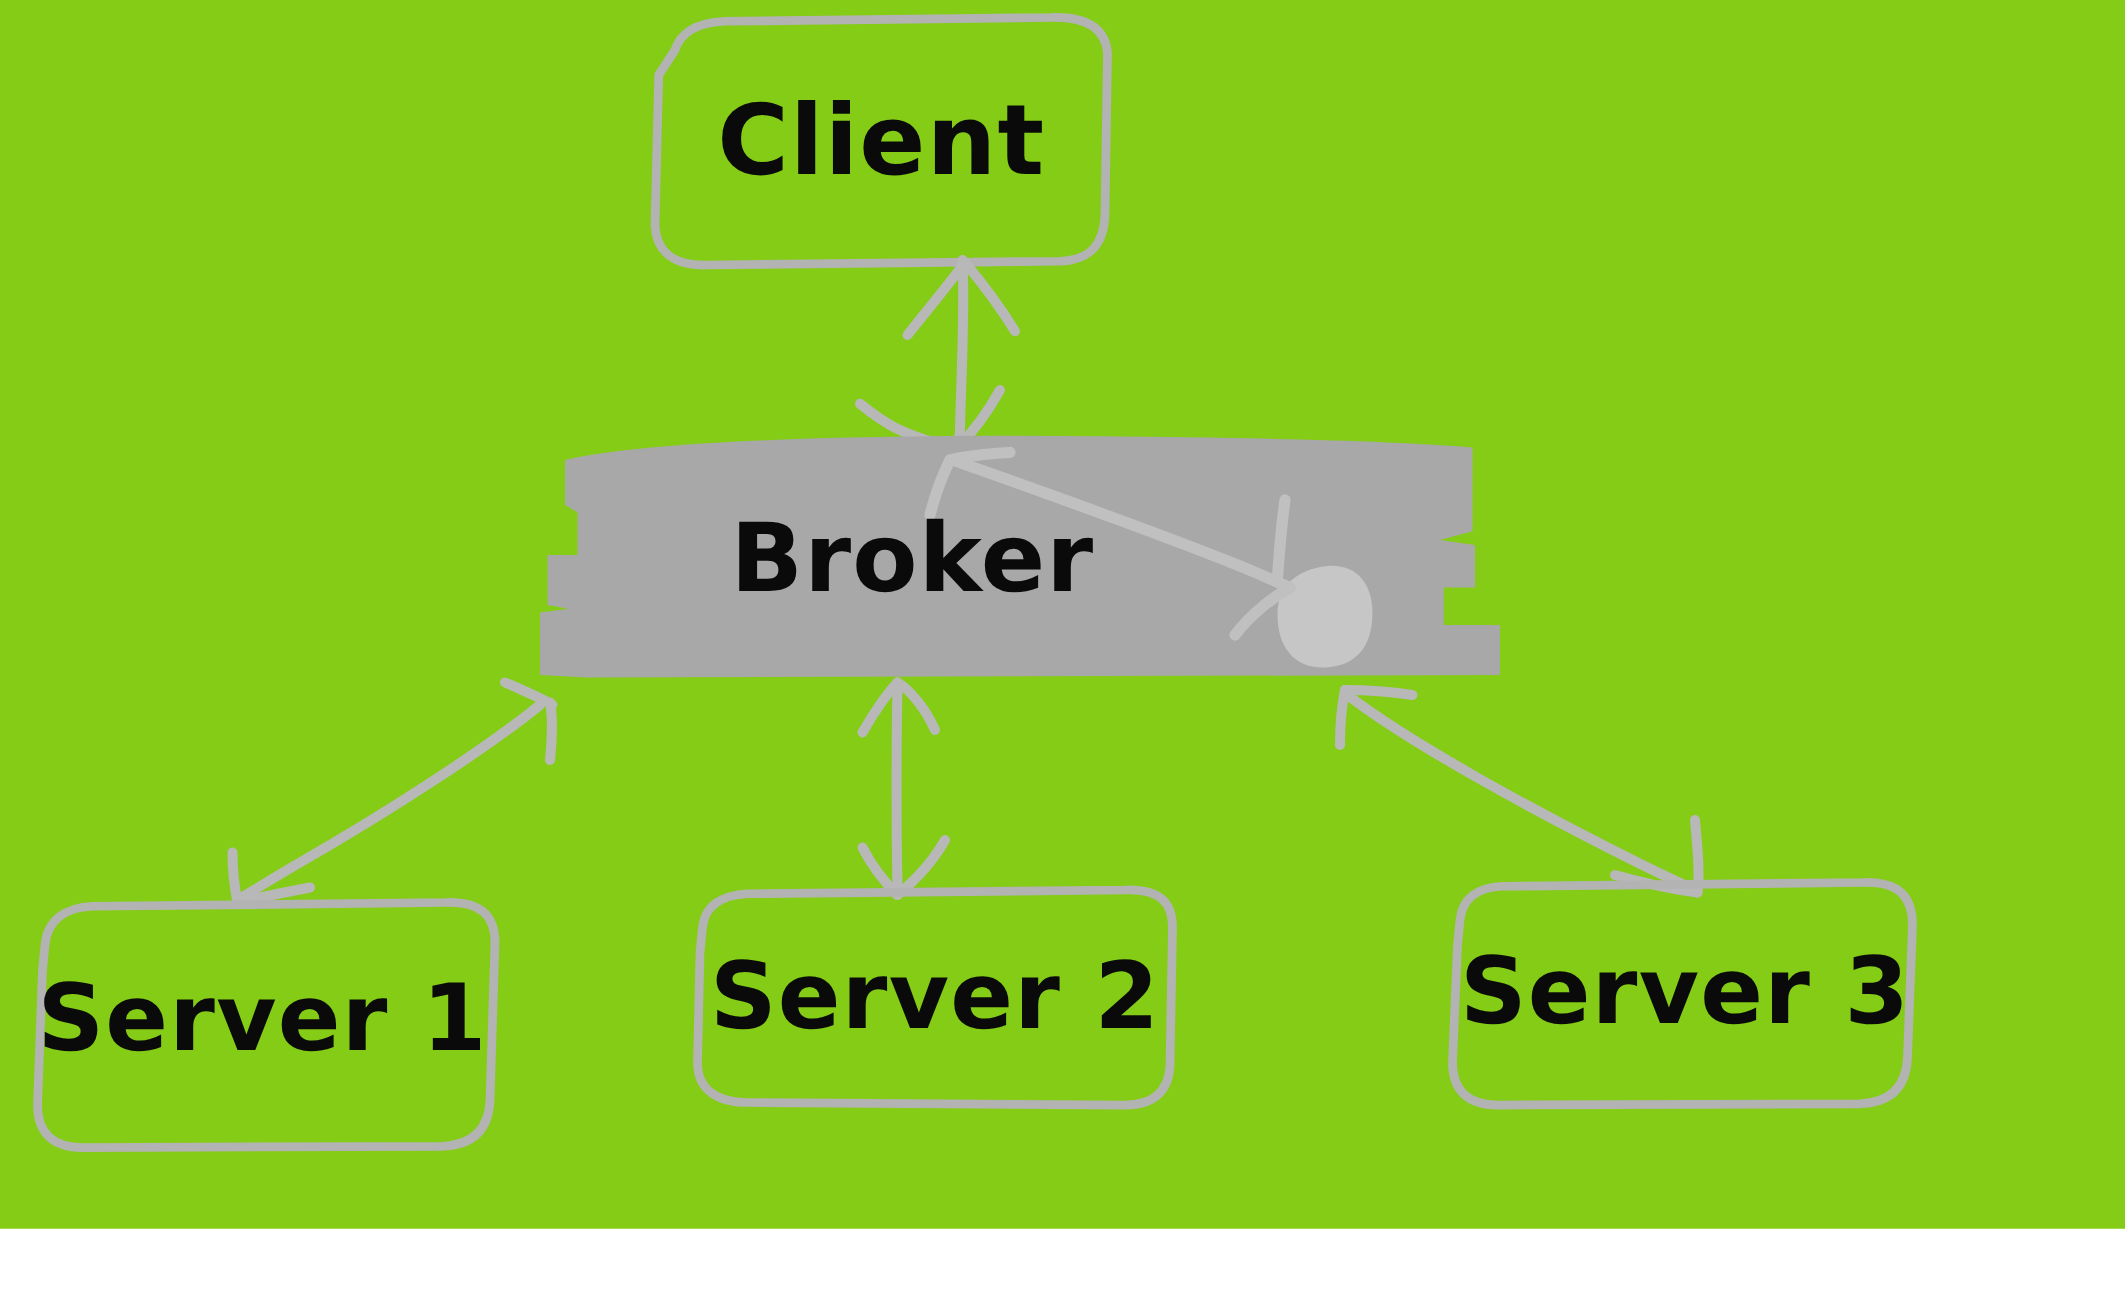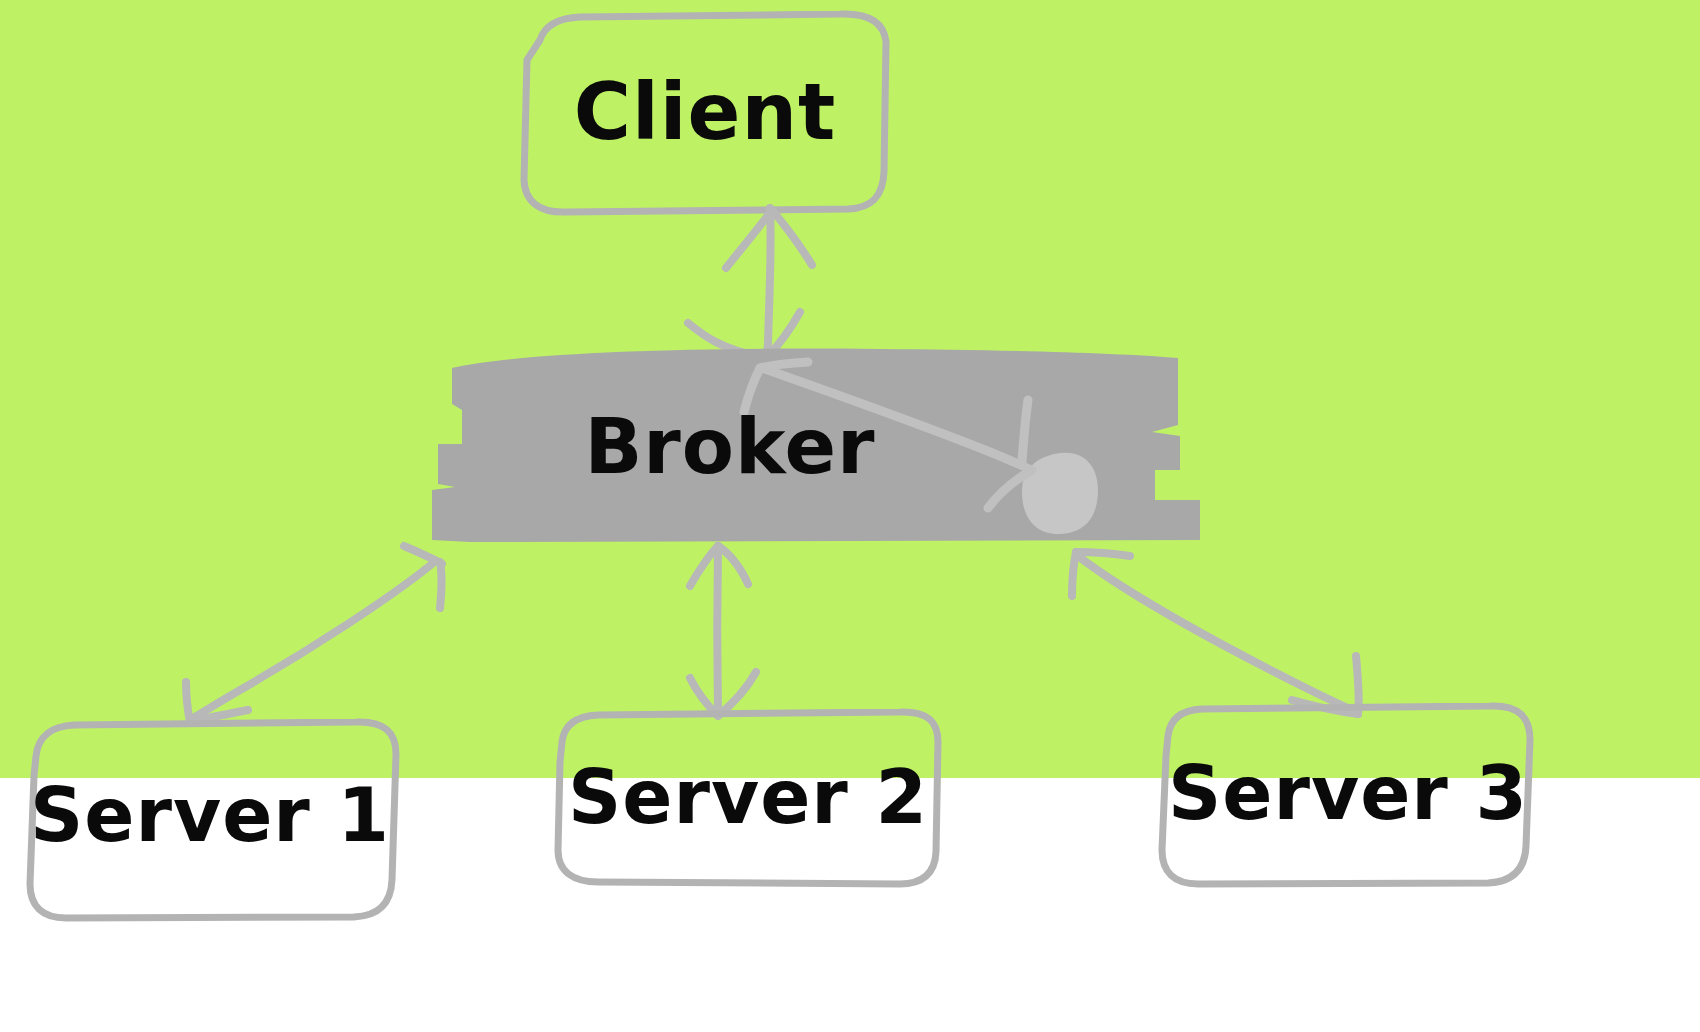--- a/index.html
+++ b/index.html
@@ -9,22 +9,22 @@
   }
   body {
     width: 1700px;
     height: 1032px;
     overflow: hidden;
     font-family: "DejaVu Sans", sans-serif;
   }
   #canvas-root {
     position: relative;
     width: 1700px;
-    height: 778px;
-    background: #bef264;
+    height: 983px;
+    background: #84cc16;
   }
   #diagram-svg {
     position: absolute;
     inset: 0;
     width: 1700px;
     height: 1032px;
     display: block;
   }
   .node-label {
     font-family: "DejaVu Sans", sans-serif;

